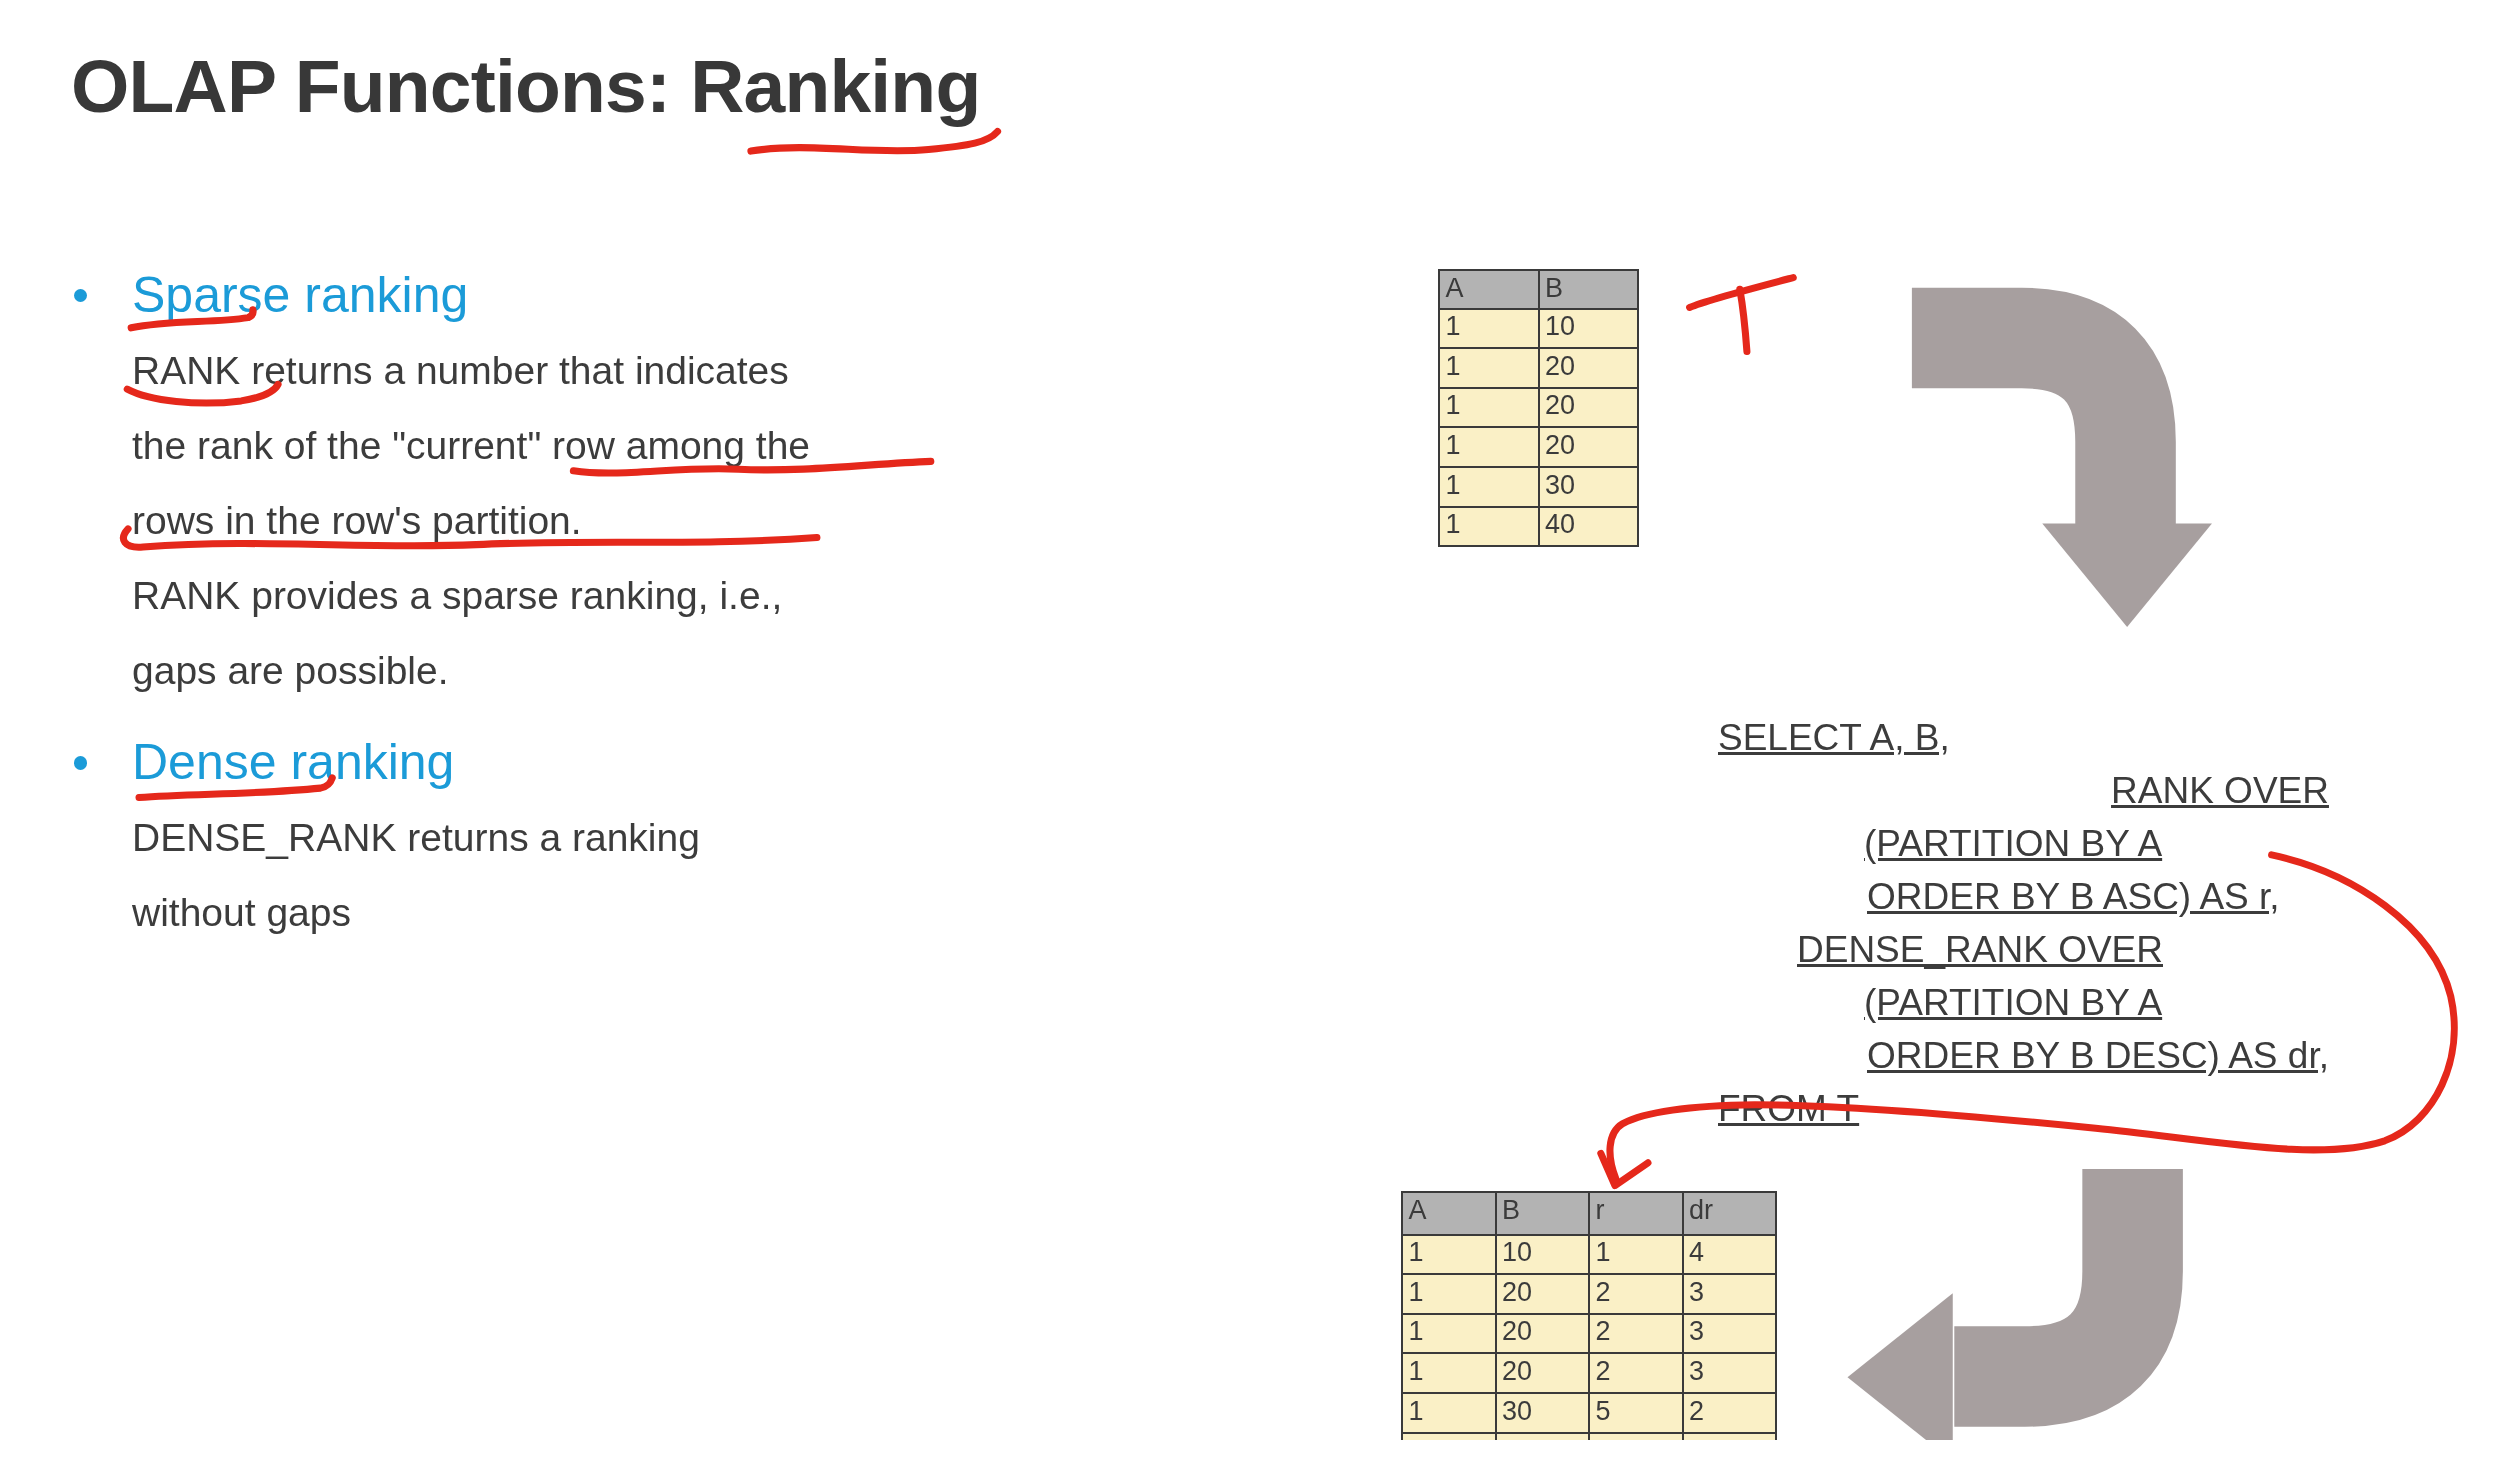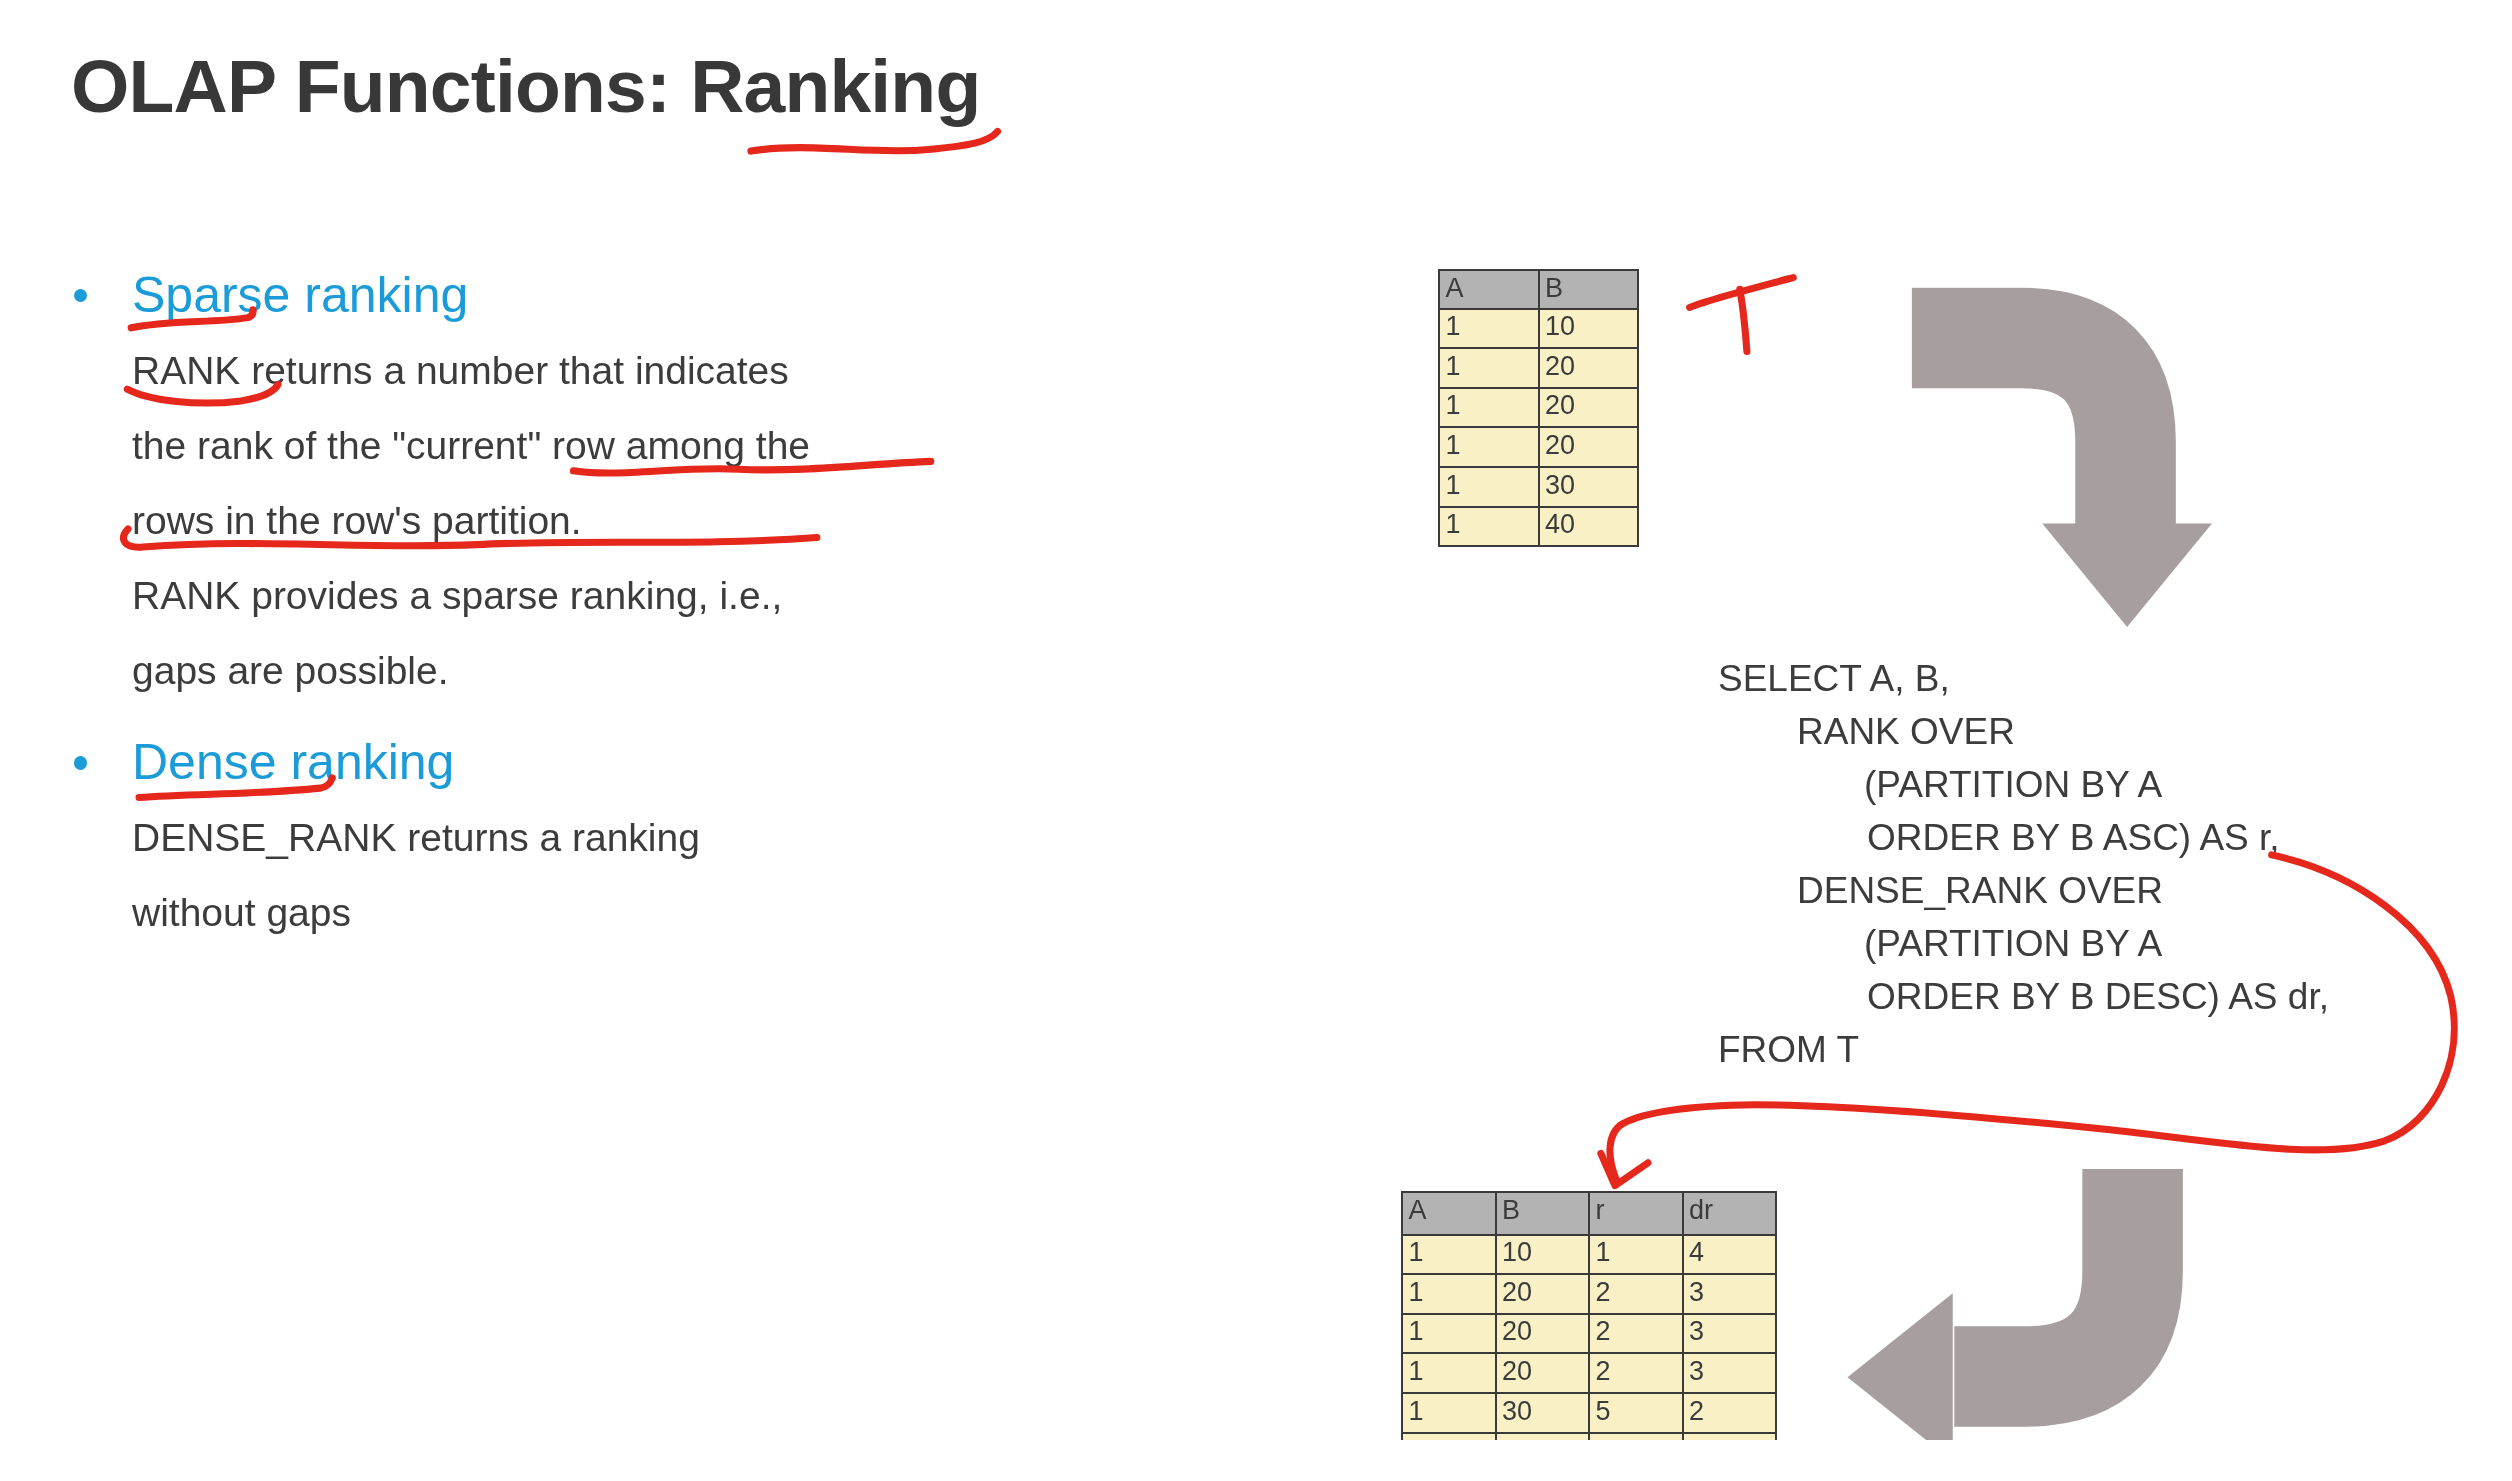--- a/index.html
+++ b/index.html
@@ -19,21 +19,21 @@
   }
   .bullets{position:absolute; left:71px; top:258px; width:1367px;}
   .bullet-item{position:relative; padding-left:61px;}
   .bullet-item + .bullet-item{margin-top:17.3px;}
   .bullet-dot{
     position:absolute; left:3.1px; top:31px; width:13.4px; height:13.4px; border-radius:50%;
     background:var(--accent-blue);
   }
   .bullet-heading{font-size:50px; line-height:75px; color:var(--accent-blue); white-space:pre;}
   .bullet-body .line{font-size:39px; line-height:75px; color:var(--text-dark); white-space:pre;}
-  .sql{position:absolute; left:1718px; top:652px;}
+  .sql{position:absolute; left:1718px; top:711px;text-decoration:underline;}
   .sql .line{font-size:37px; line-height:53px; color:var(--text-dark); white-space:pre;}
   .dtable{position:absolute; border-collapse:collapse; font-size:27px; color:#3b3b3b;}
   .dtable th,.dtable td{
     border:2.4px solid var(--table-border); text-align:left; vertical-align:top;
     padding:1.6px 0 0 5.5px; font-weight:normal;
   }
   .dtable th{background:var(--table-header-bg); height:35px;}
   .dtable td{background:var(--table-cell-bg); height:36px;}
   .input-table{left:1438px; top:269px;}
   .input-table th,.input-table td{width:92px;}
@@ -104,21 +104,21 @@
         </tr>
         <tr>
           <td>1</td>
           <td>40</td>
         </tr>
       </tbody>
     </table>
 
   <div class="sql">
       <div class="line" style="padding-left: 0px;">SELECT A, B,</div>
-      <div class="line" style="padding-left: 79px;">RANK OVER</div>
+      <div class="line" style="padding-left: 79px; text-align: right;">RANK OVER</div>
       <div class="line" style="padding-left: 146px;">(PARTITION BY A</div>
       <div class="line" style="padding-left: 149px;">ORDER BY B ASC) AS r,</div>
       <div class="line" style="padding-left: 79px;">DENSE_RANK OVER</div>
       <div class="line" style="padding-left: 146px;">(PARTITION BY A</div>
       <div class="line" style="padding-left: 149px;">ORDER BY B DESC) AS dr,</div>
       <div class="line" style="padding-left: 0px;">FROM T</div>
     </div>
 
   <table class="dtable result-table">
       <thead>

